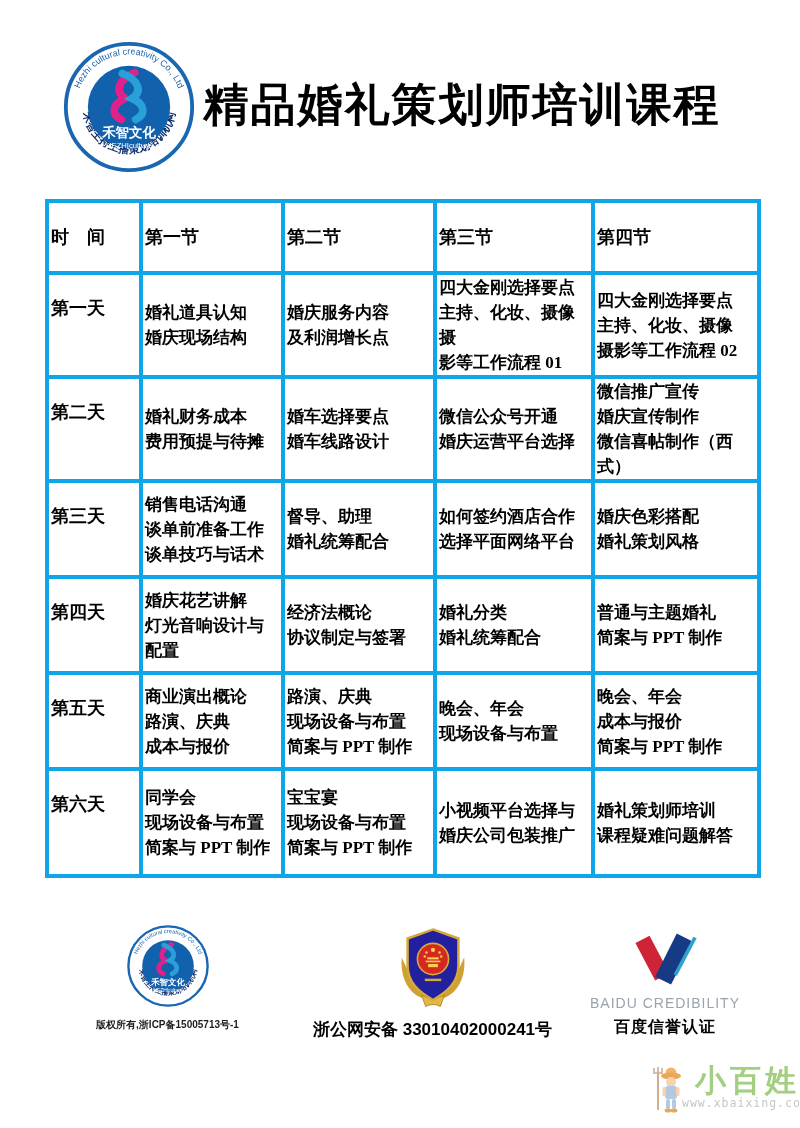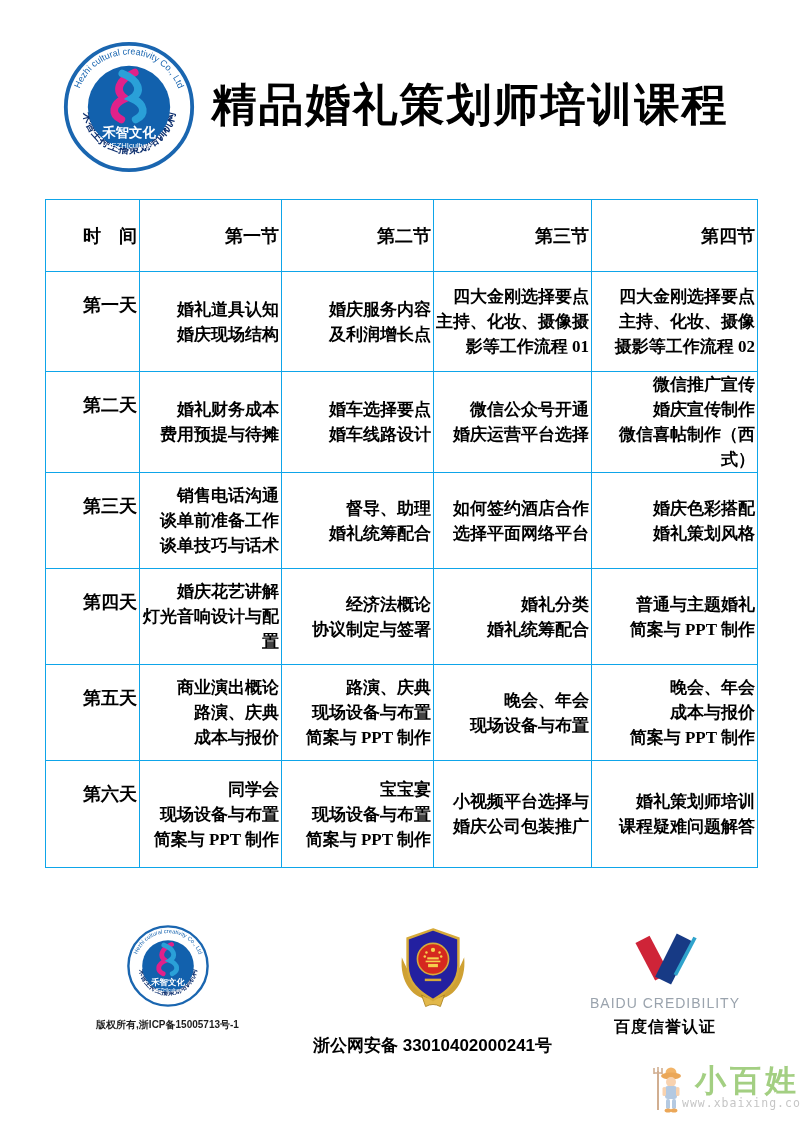--- a/index.html
+++ b/index.html
@@ -1,48 +1,48 @@
 <!DOCTYPE html>
 <html><head>
 <meta charset="utf-8">
 <style>
   html,body{margin:0;padding:0;background:#fff;}
   .page{position:relative;width:800px;height:1128px;background:#ffffff;overflow:hidden;
         font-family:"Liberation Serif","DejaVu Serif",serif;color:#000;}
 
   
   .logo-badge{position:absolute;left:62px;top:40px;}
-  .page-title{position:absolute;left:180px;top:80px;width:580px;text-align:center;
+  .page-title{position:absolute;left:172px;top:80px;width:580px;text-align:center;
               font-size:45px;font-weight:900;letter-spacing:2px;line-height:1.15;
               font-family:"Liberation Serif","DejaVu Serif",serif;}
 
   
   table.course{position:absolute;left:45px;top:199px;width:712px;border-collapse:collapse;
                table-layout:fixed;font-family:"Liberation Serif","DejaVu Serif",serif;}
   table.course col.c0{width:94px;}
   table.course col.c1{width:142px;}
   table.course col.c2{width:152px;}
   table.course col.c3{width:158px;}
   table.course col.c4{width:166px;}
-  table.course th,table.course td{border:1px solid #0ea5e9;white-space:pre-line;
-               text-align:right;padding:0 2px;}
+  table.course th,table.course td{border:4px solid #0ea5e9;white-space:pre-line;
+               text-align:left;padding:0 2px;}
   table.course thead tr{height:72px;}
   table.course tbody tr{height:96px;}
   table.course tbody tr:first-child{height:100px;}
   table.course tbody tr:last-child{height:107px;}
   table.course th{font-size:18px;font-weight:700;vertical-align:middle;}
   table.course td{font-size:17px;font-weight:600;line-height:25px;vertical-align:middle;}
   table.course td.day{font-size:18px;font-weight:700;vertical-align:top;padding-top:21px;}
 
   
   .f-left{position:absolute;left:40px;top:924px;width:255px;text-align:center;}
   .f-left .copyright{margin-top:6px;font-family:"Liberation Sans","DejaVu Sans",sans-serif;
         font-size:10px;font-weight:600;color:#1c1c1c;}
   .f-center{position:absolute;left:295px;top:926px;width:275px;text-align:center;}
-  .f-center .beian{margin-top:20px;font-family:"Liberation Sans","DejaVu Sans",sans-serif;
+  .f-center .beian{margin-top:4px;font-family:"Liberation Sans","DejaVu Sans",sans-serif;
         font-size:17px;font-weight:700;color:#000;}
   .f-right{position:absolute;left:585px;top:930px;width:160px;text-align:center;
         font-family:"Liberation Sans","DejaVu Sans",sans-serif;}
   .f-right .bd-cn{margin-top:-2px;font-size:18px;font-weight:600;letter-spacing:3px;color:#1c3f94;}
   .f-right .bd-en{margin-top:1px;font-size:14px;letter-spacing:1px;color:#9aa3ad;}
   .f-right .bd-cert{margin-top:6px;font-size:16px;font-weight:700;color:#000;letter-spacing:1px;}
 
   
   .watermark{position:absolute;left:652px;top:1060px;width:148px;height:60px;text-align:right;}
   .wm-icon{position:absolute;left:0;top:4px;}

